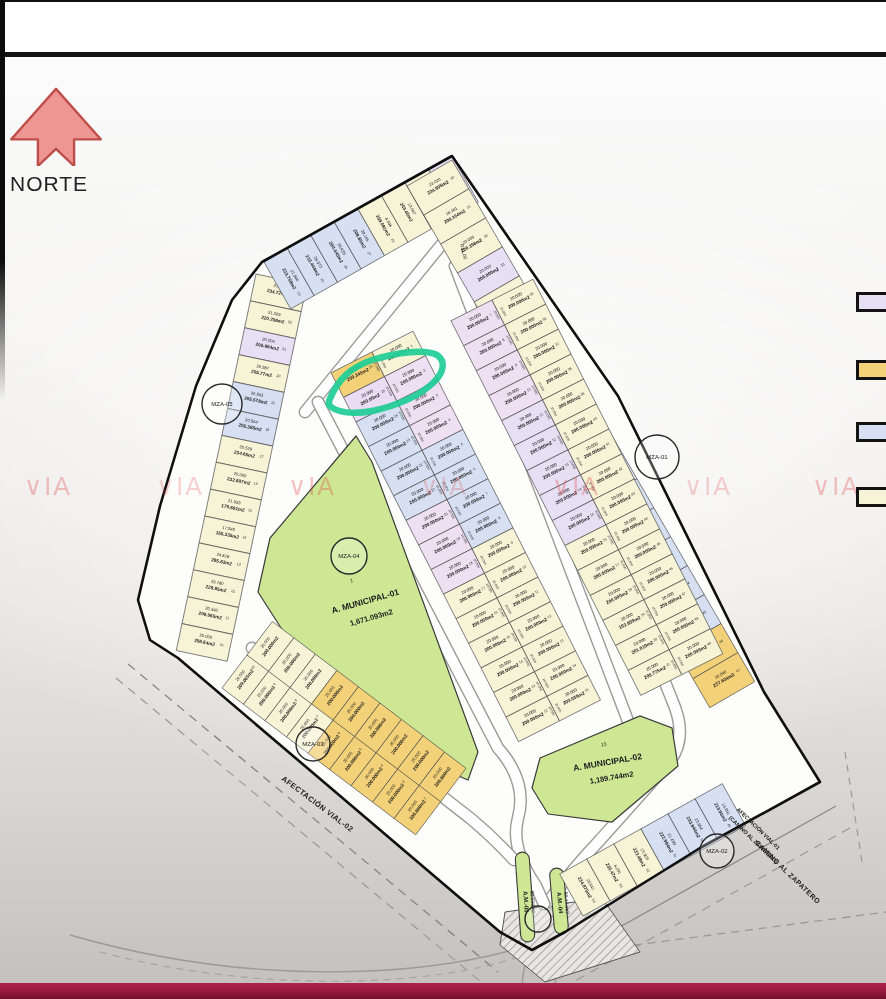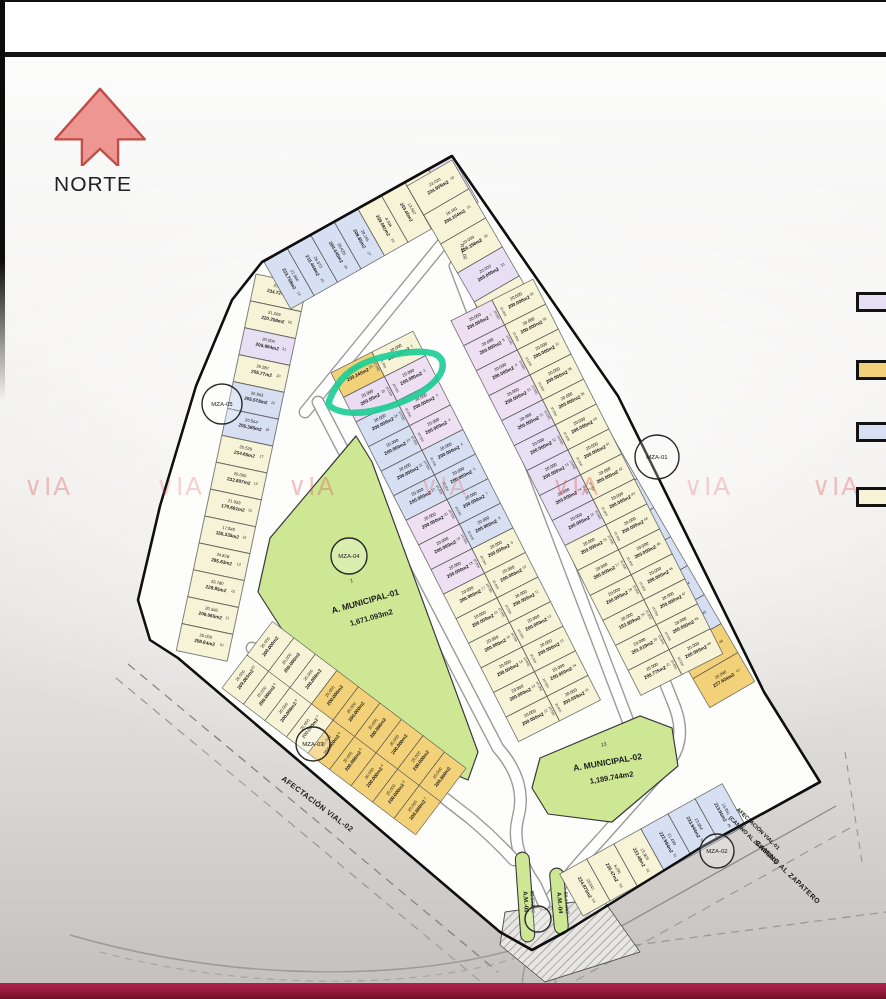--- a/index.html
+++ b/index.html
@@ -7,21 +7,21 @@
   #page{position:relative;width:886px;height:999px;overflow:hidden;
         background:
           radial-gradient(ellipse 900px 500px at 55% 45%, rgba(255,255,255,.85), rgba(255,255,255,0) 70%),
           linear-gradient(180deg,#fdfdfd 0%,#f4f3f2 35%,#e9e7e5 60%,#d8d5d2 80%,#c2bfbc 100%);}
   #topbar{position:absolute;left:0;top:0;width:886px;height:57px;background:#ffffff;
           border-top:2px solid #101010;border-bottom:5px solid #141414;box-sizing:border-box;}
   #leftedge{position:absolute;left:0;top:0;width:5px;height:400px;
           background:linear-gradient(#0c0c0c 0%,#0c0c0c 65%,rgba(12,12,12,0) 100%);}
   #bottombar{position:absolute;left:0;bottom:0;width:886px;height:16px;
           background:linear-gradient(180deg,#b02249 0%,#9a1c3e 45%,#711027 100%);}
-  #north{position:absolute;left:8px;top:86px;width:110px;margin-left:44px;}
+  #north{position:absolute;left:8px;top:86px;width:110px;}
   #north .lbl{font-size:21px;color:#222;letter-spacing:1px;margin-top:2px;margin-left:2px;}
   #mapsvg{position:absolute;left:0;top:62px;}
   .wm{position:absolute;top:472px;font-size:25px;font-weight:400;color:rgba(222,74,74,0.55);
       letter-spacing:2px;transform:scaleY(1.05);pointer-events:none;}
   .legend-swatch{position:absolute;left:856px;width:42px;height:20px;border:3px solid #131313;box-sizing:border-box;}
   text{font-family:"Liberation Sans",sans-serif;}
 </style>
 </head>
 <body>
 

